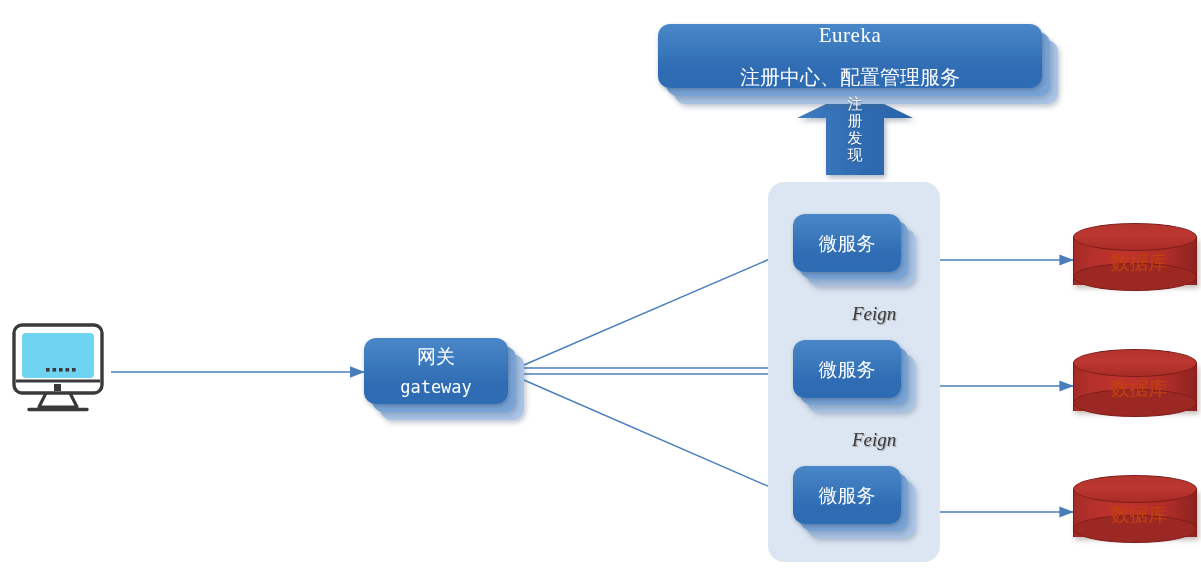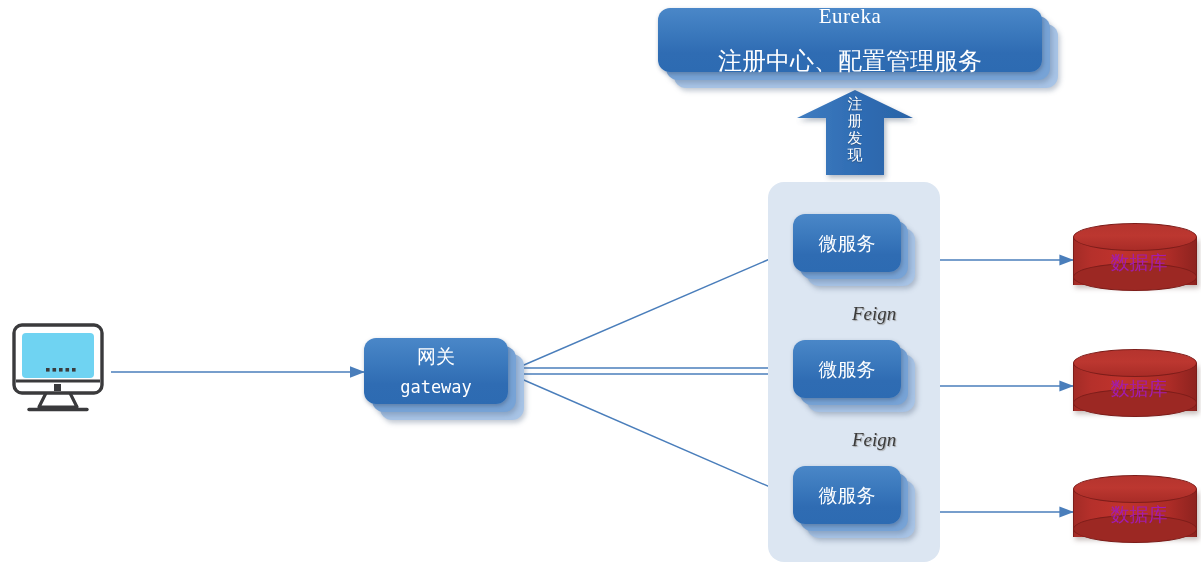--- a/index.html
+++ b/index.html
@@ -50,21 +50,21 @@
 
   
   #eureka-box .front { }
   #eureka-box .l1 {
     font-family: "Liberation Serif", serif;
     font-size: 21px;
     letter-spacing: 0.5px;
   }
   #eureka-box .l2 {
     font-family: "DejaVu Sans", sans-serif;
-    font-size: 24px;
+    font-size: 20px;
     margin-top: 18px;
   }
 
   
   #gateway-box .l1 {
     font-family: "DejaVu Sans", sans-serif;
     font-size: 19px;
   }
   #gateway-box .l2 {
     font-family: "DejaVu Sans Mono", monospace;
@@ -109,21 +109,21 @@
     left: 0; right: 0;
     border-radius: 50%;
     background: #9c2823;
     border: 1px solid #7d1d1a;
     box-sizing: border-box;
   }
   .db .label {
     position: absolute;
     left: 8px; right: 0;
     text-align: center;
-    color: #a21caf;
+    color: #c2410c;
     font-family: "DejaVu Sans", sans-serif;
     font-size: 19px;
     z-index: 5;
   }
 
   
   .feign-label {
     position: absolute;
     font-family: "Liberation Serif", serif;
     font-style: italic;
@@ -212,21 +212,21 @@
     </g>
     <g>
       <line x1="845" y1="469" x2="845" y2="414" stroke="#9bbb59" stroke-width="3.2" marker-end="url(#ah-green-up)" marker-start="url(#ah-green-up)"></line>
     </g>
 
     <g filter="url(#softshadow)">
       <polygon points="855,90 913,118 884,118 884,175 826,175 826,118 797,118" fill="url(#upArrowGrad)"></polygon>
     </g>
   </svg>
 
-  <div class="stack" id="eureka-box" style="left:658px; top:8px; width:348px; height:80px;">
+  <div class="stack" id="eureka-box" style="left:658px; top:24px; width:348px; height:80px;">
     <div class="layer back2" style="left:16px; top:16px; width:384px; height:64px;"></div>
     <div class="layer back1" style="left:8px; top:8px; width:384px; height:64px;"></div>
     <div class="layer front" style="left:0px; top:0px; width:384px; height:64px;">
       <span class="l1">Eureka</span>
       <span class="l2">注册中心、配置管理服务</span>
     </div>
   </div>
 
   <div id="register-arrow-text" style="left:842px; top:96px;">
     <span>注</span>

